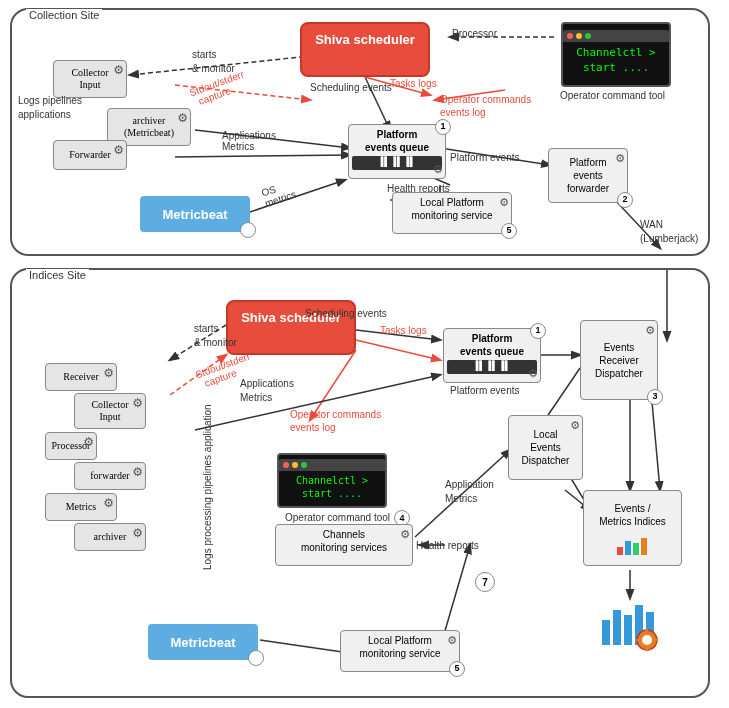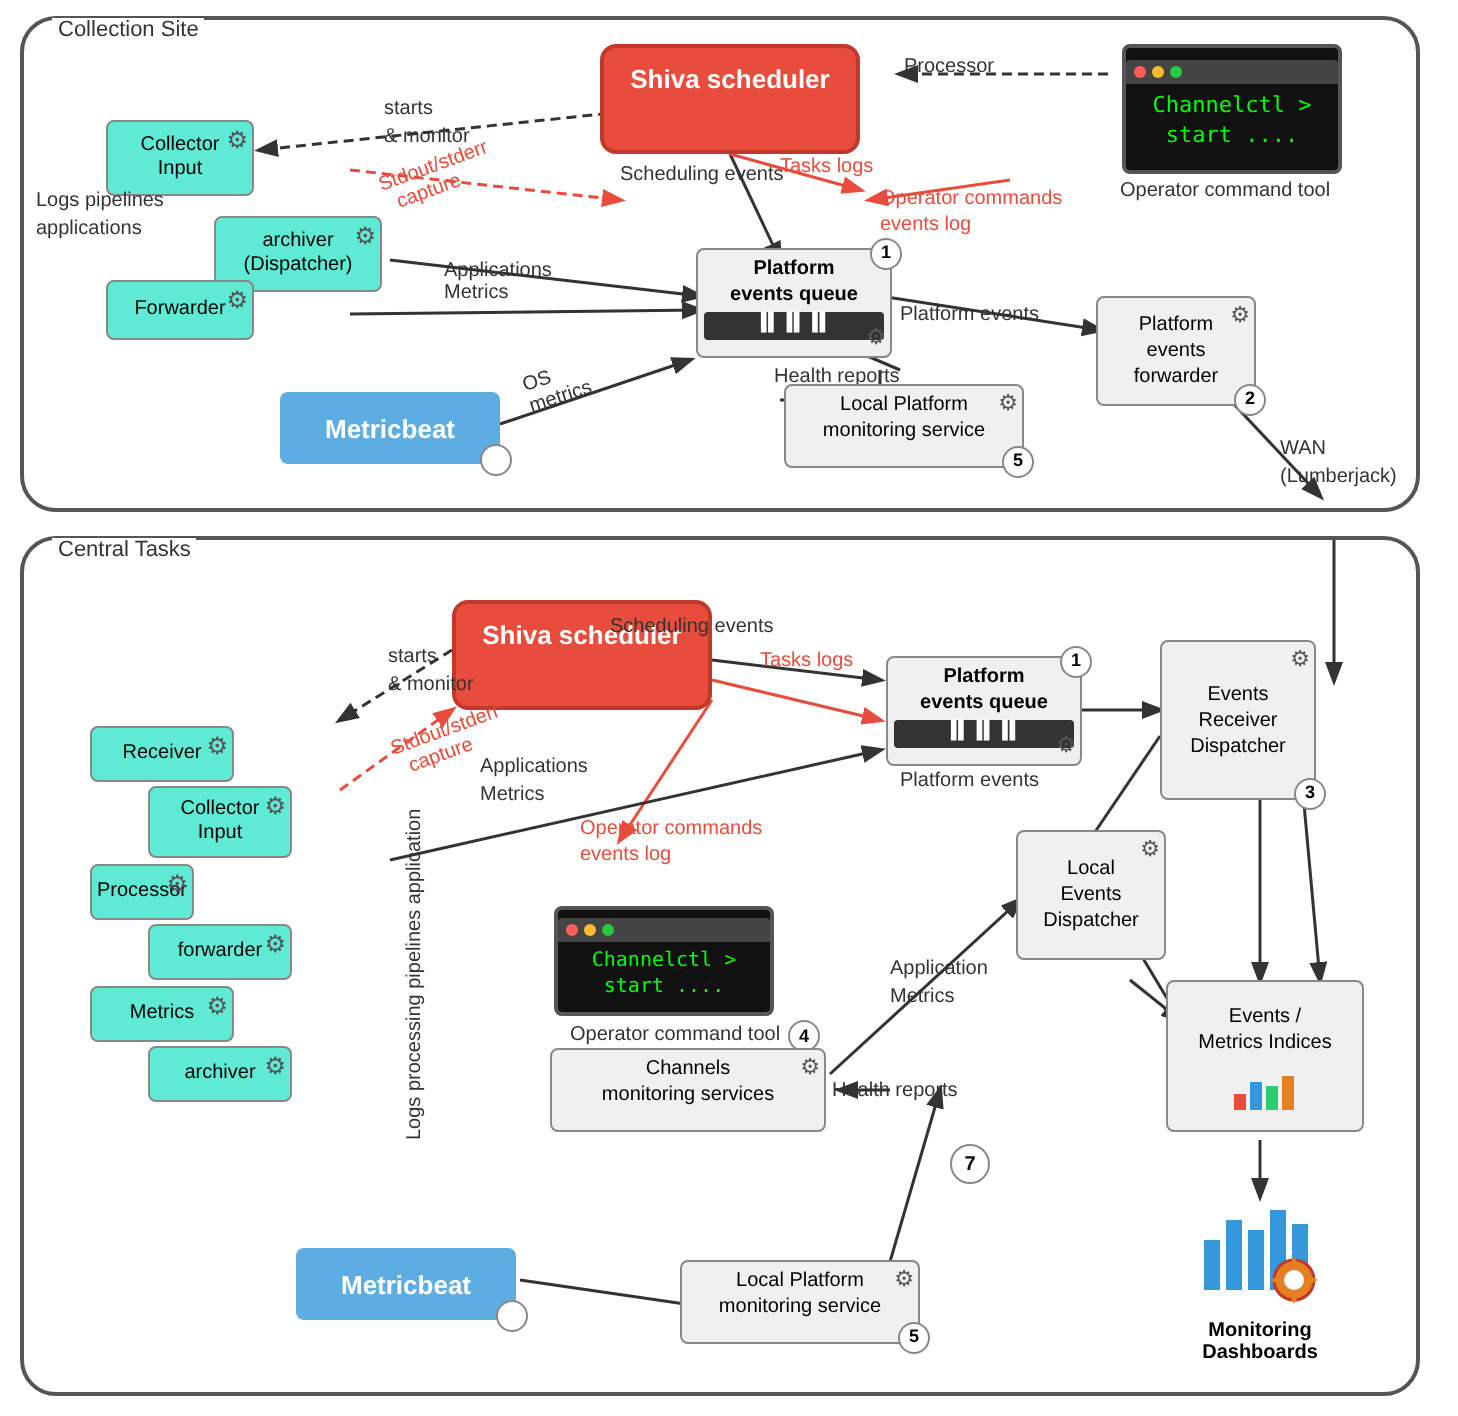--- a/index.html
+++ b/index.html
@@ -77,28 +77,29 @@
       top: 300px;
       left: 226px;
       width: 130px;
       height: 55px;
       font-size: 13px;
     }
 
     
     .component-box {
       position: absolute;
-      background: #5eead4;
+      background: #e5e5e5;
       border: 1.5px solid #888;
       border-radius: 4px;
       display: flex;
       align-items: center;
       justify-content: center;
       font-size: 10px;
       line-height: 1.2;
+      font-family: Liberation Serif, serif;
     }
 
     
     .metricbeat-top {
       position: absolute;
       top: 196px;
       left: 140px;
       width: 110px;
       height: 36px;
       background: #5dade2;
@@ -396,21 +397,21 @@
   <div class="component-box" style="top:60px;left:53px;width:74px;height:38px;flex-direction:column">
     <span>Collector</span>
     <span>Input</span>
     <span class="gear" style="position:absolute;right:2px;top:2px;font-size:12px">⚙</span>
   </div>
 
   <div class="label" style="top:94px;left:18px;line-height:1.4">Logs pipelines<br>applications</div>
 
   <div class="component-box" style="top:108px;left:107px;width:84px;height:38px;flex-direction:column">
     <span>archiver</span>
-    <span>(Dispatcher)</span>
+    <span>(Metricbeat)</span>
     <span class="gear" style="position:absolute;right:2px;top:2px;font-size:12px">⚙</span>
   </div>
 
   <div class="component-box" style="top:140px;left:53px;width:74px;height:30px;flex-direction:column">
     <span>Forwarder</span>
     <span class="gear" style="position:absolute;right:2px;top:2px;font-size:12px">⚙</span>
   </div>
 
   <div class="label" style="top:48px;left:192px;line-height:1.4">starts<br>&amp; monitor</div>
 
@@ -450,21 +451,21 @@
 
   <div class="platform-forwarder" style="top:148px;left:548px;width:80px;height:55px;">
     <div style="font-size:10px;line-height:1.3;padding:4px">Platform<br>events<br>forwarder</div>
     <span class="gear" style="position:absolute;right:2px;top:2px;font-size:11px">⚙</span>
     <div class="badge" style="bottom:-6px;right:-6px">2</div>
   </div>
 
   <div class="label" style="top:218px;left:640px;line-height:1.4">WAN<br>(Lumberjack)</div>
 
   <div class="central-site">
-    <span class="site-label">Central Tasks</span>
+    <span class="site-label">Indices Site</span>
   </div>
 
   <div class="shiva-box shiva-central">
     <span>Shiva scheduler</span>
   </div>
 
   <div class="pipeline-label" style="top:350px;left:202px;height:220px;width:14px">Logs processing pipelines application</div>
 
   <div class="component-box" style="top:363px;left:45px;width:72px;height:28px">
     <span>Receiver</span>
@@ -585,16 +586,15 @@
       <rect x="46" y="12" width="8" height="33" fill="#3498db"></rect>
 
       <circle cx="47" cy="40" r="10" fill="#e67e22" stroke="#c0392b" stroke-width="1.5"></circle>
       <circle cx="47" cy="40" r="5" fill="#fff"></circle>
 
       <path d="M47 28 L49 32 L47 32 L45 32 Z" fill="#e67e22"></path>
       <path d="M47 52 L49 48 L47 48 L45 48 Z" fill="#e67e22"></path>
       <path d="M35 40 L39 42 L39 40 L39 38 Z" fill="#e67e22"></path>
       <path d="M59 40 L55 42 L55 40 L55 38 Z" fill="#e67e22"></path>
     </svg>
-    <div style="font-size:10px;font-weight:bold;margin-top:2px">Monitoring<br>Dashboards</div>
   </div>
 
 </div>
 
 </body></html>

